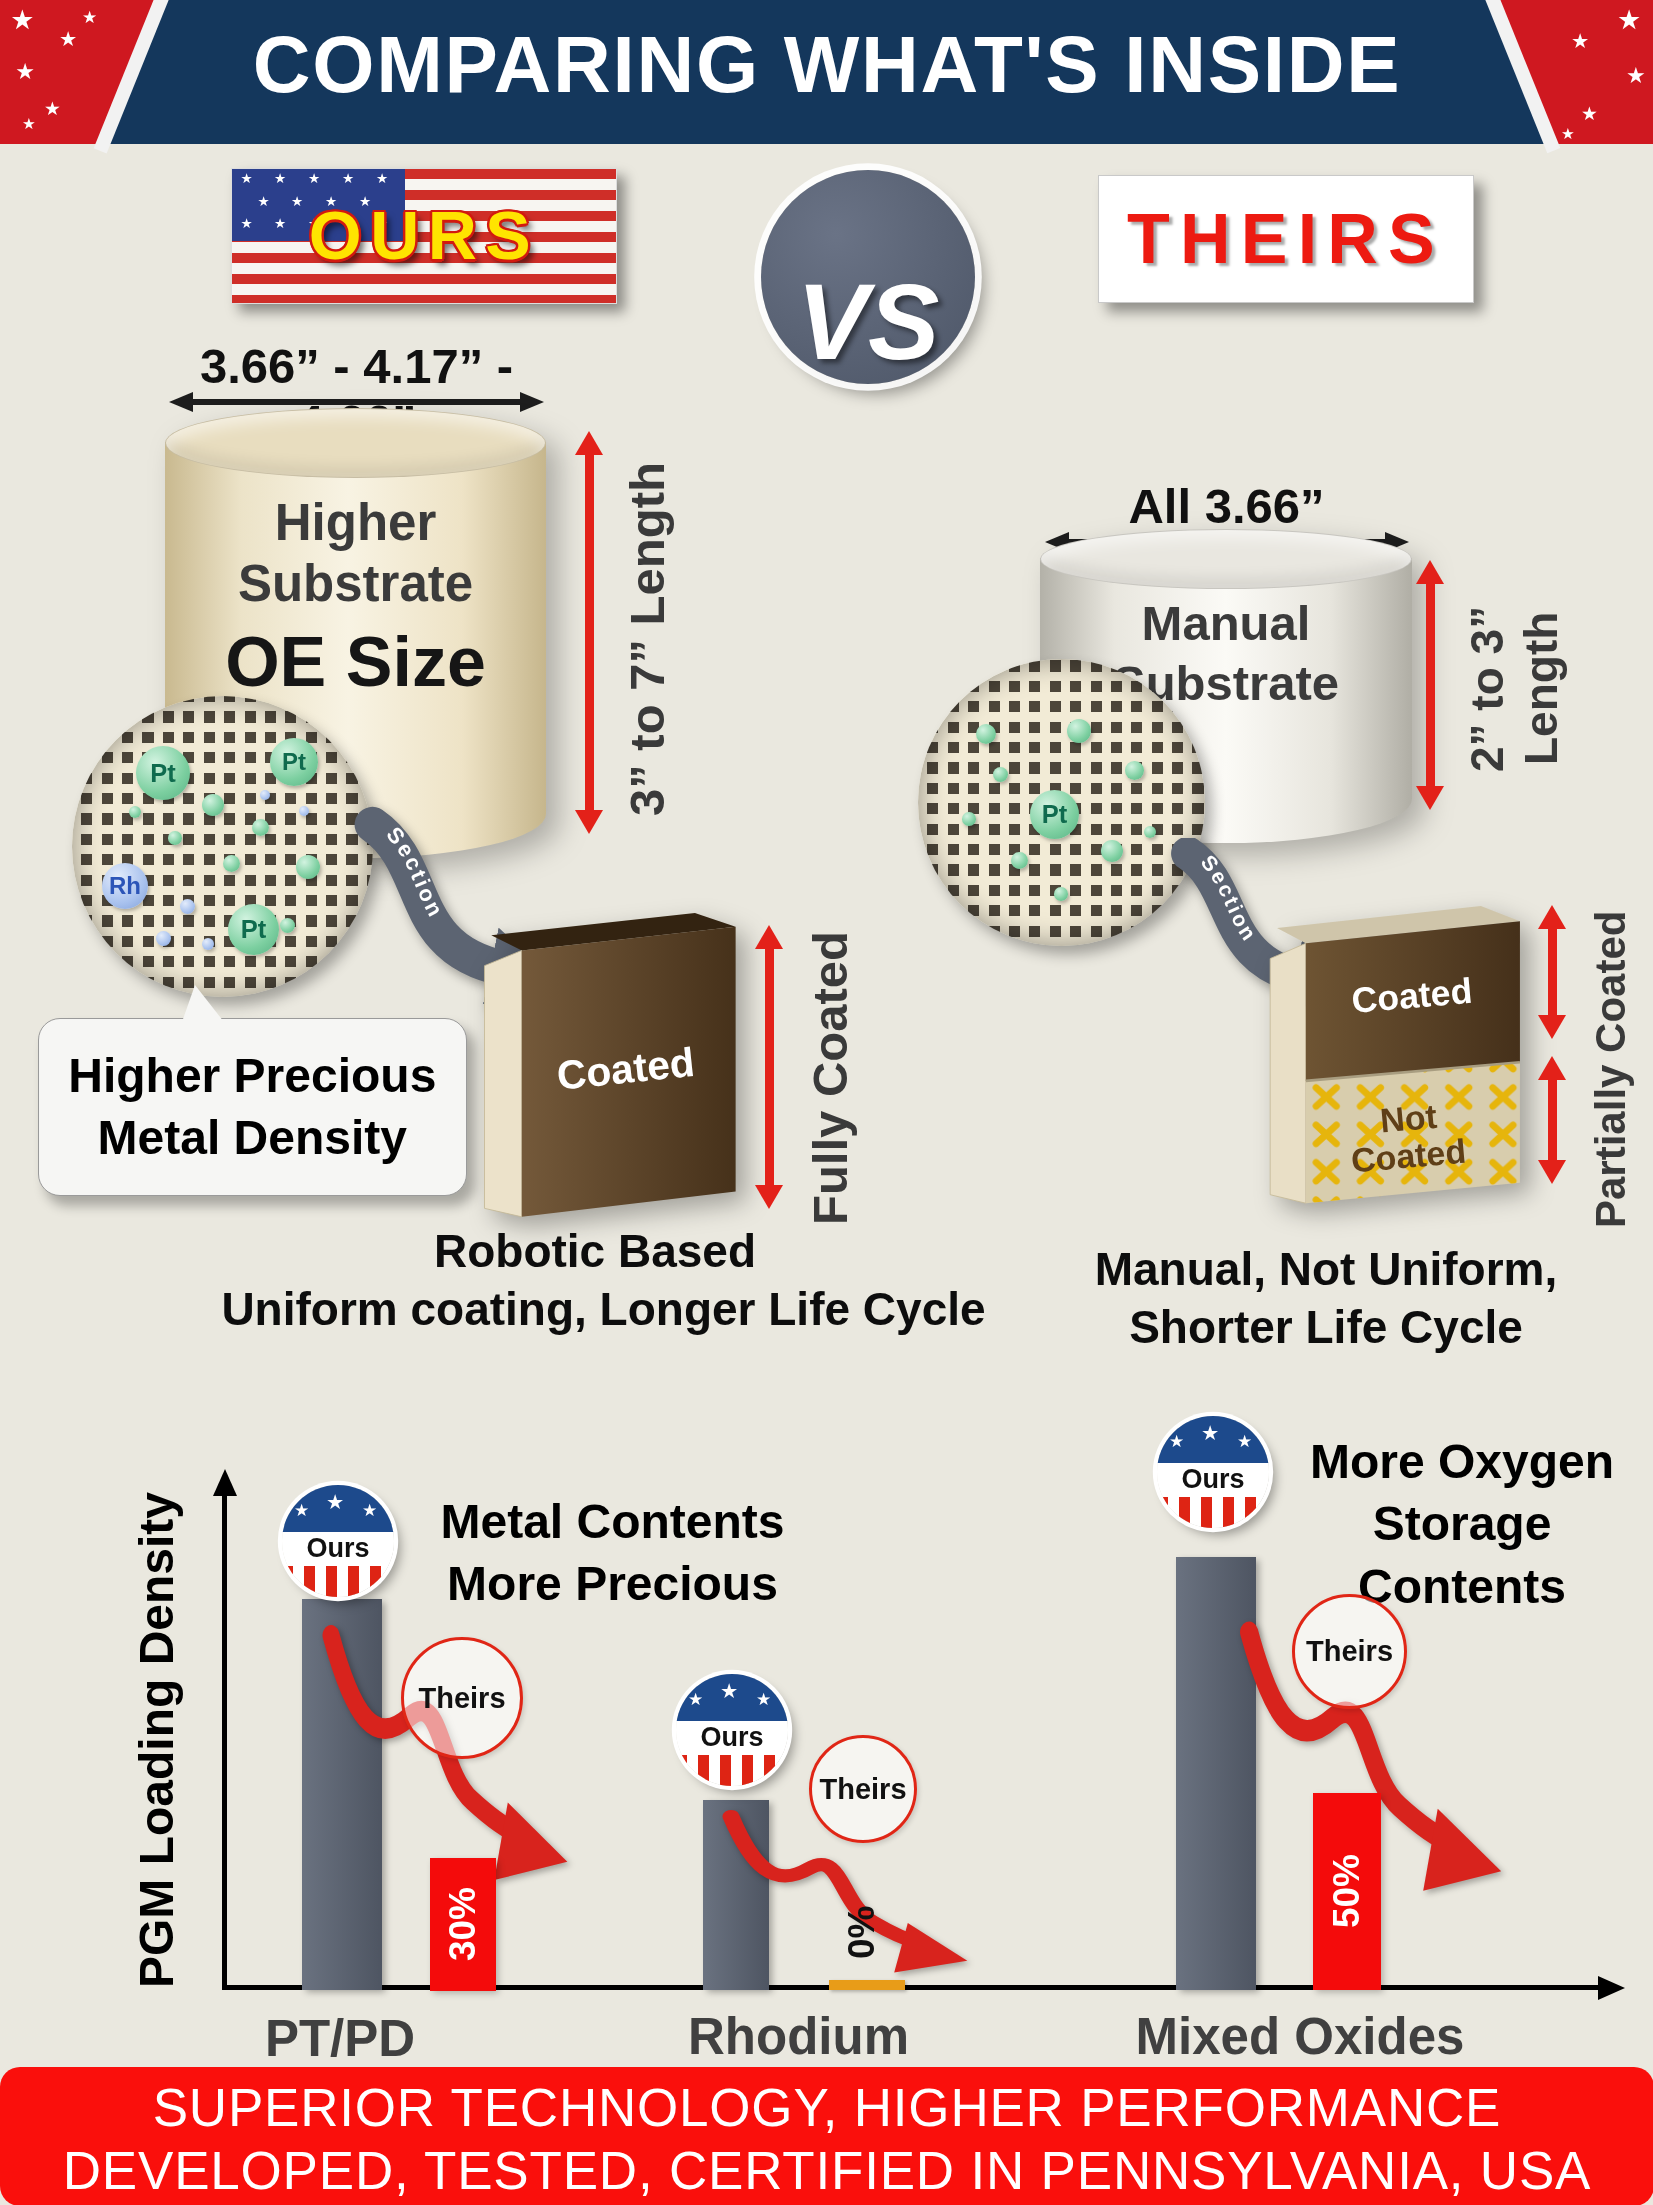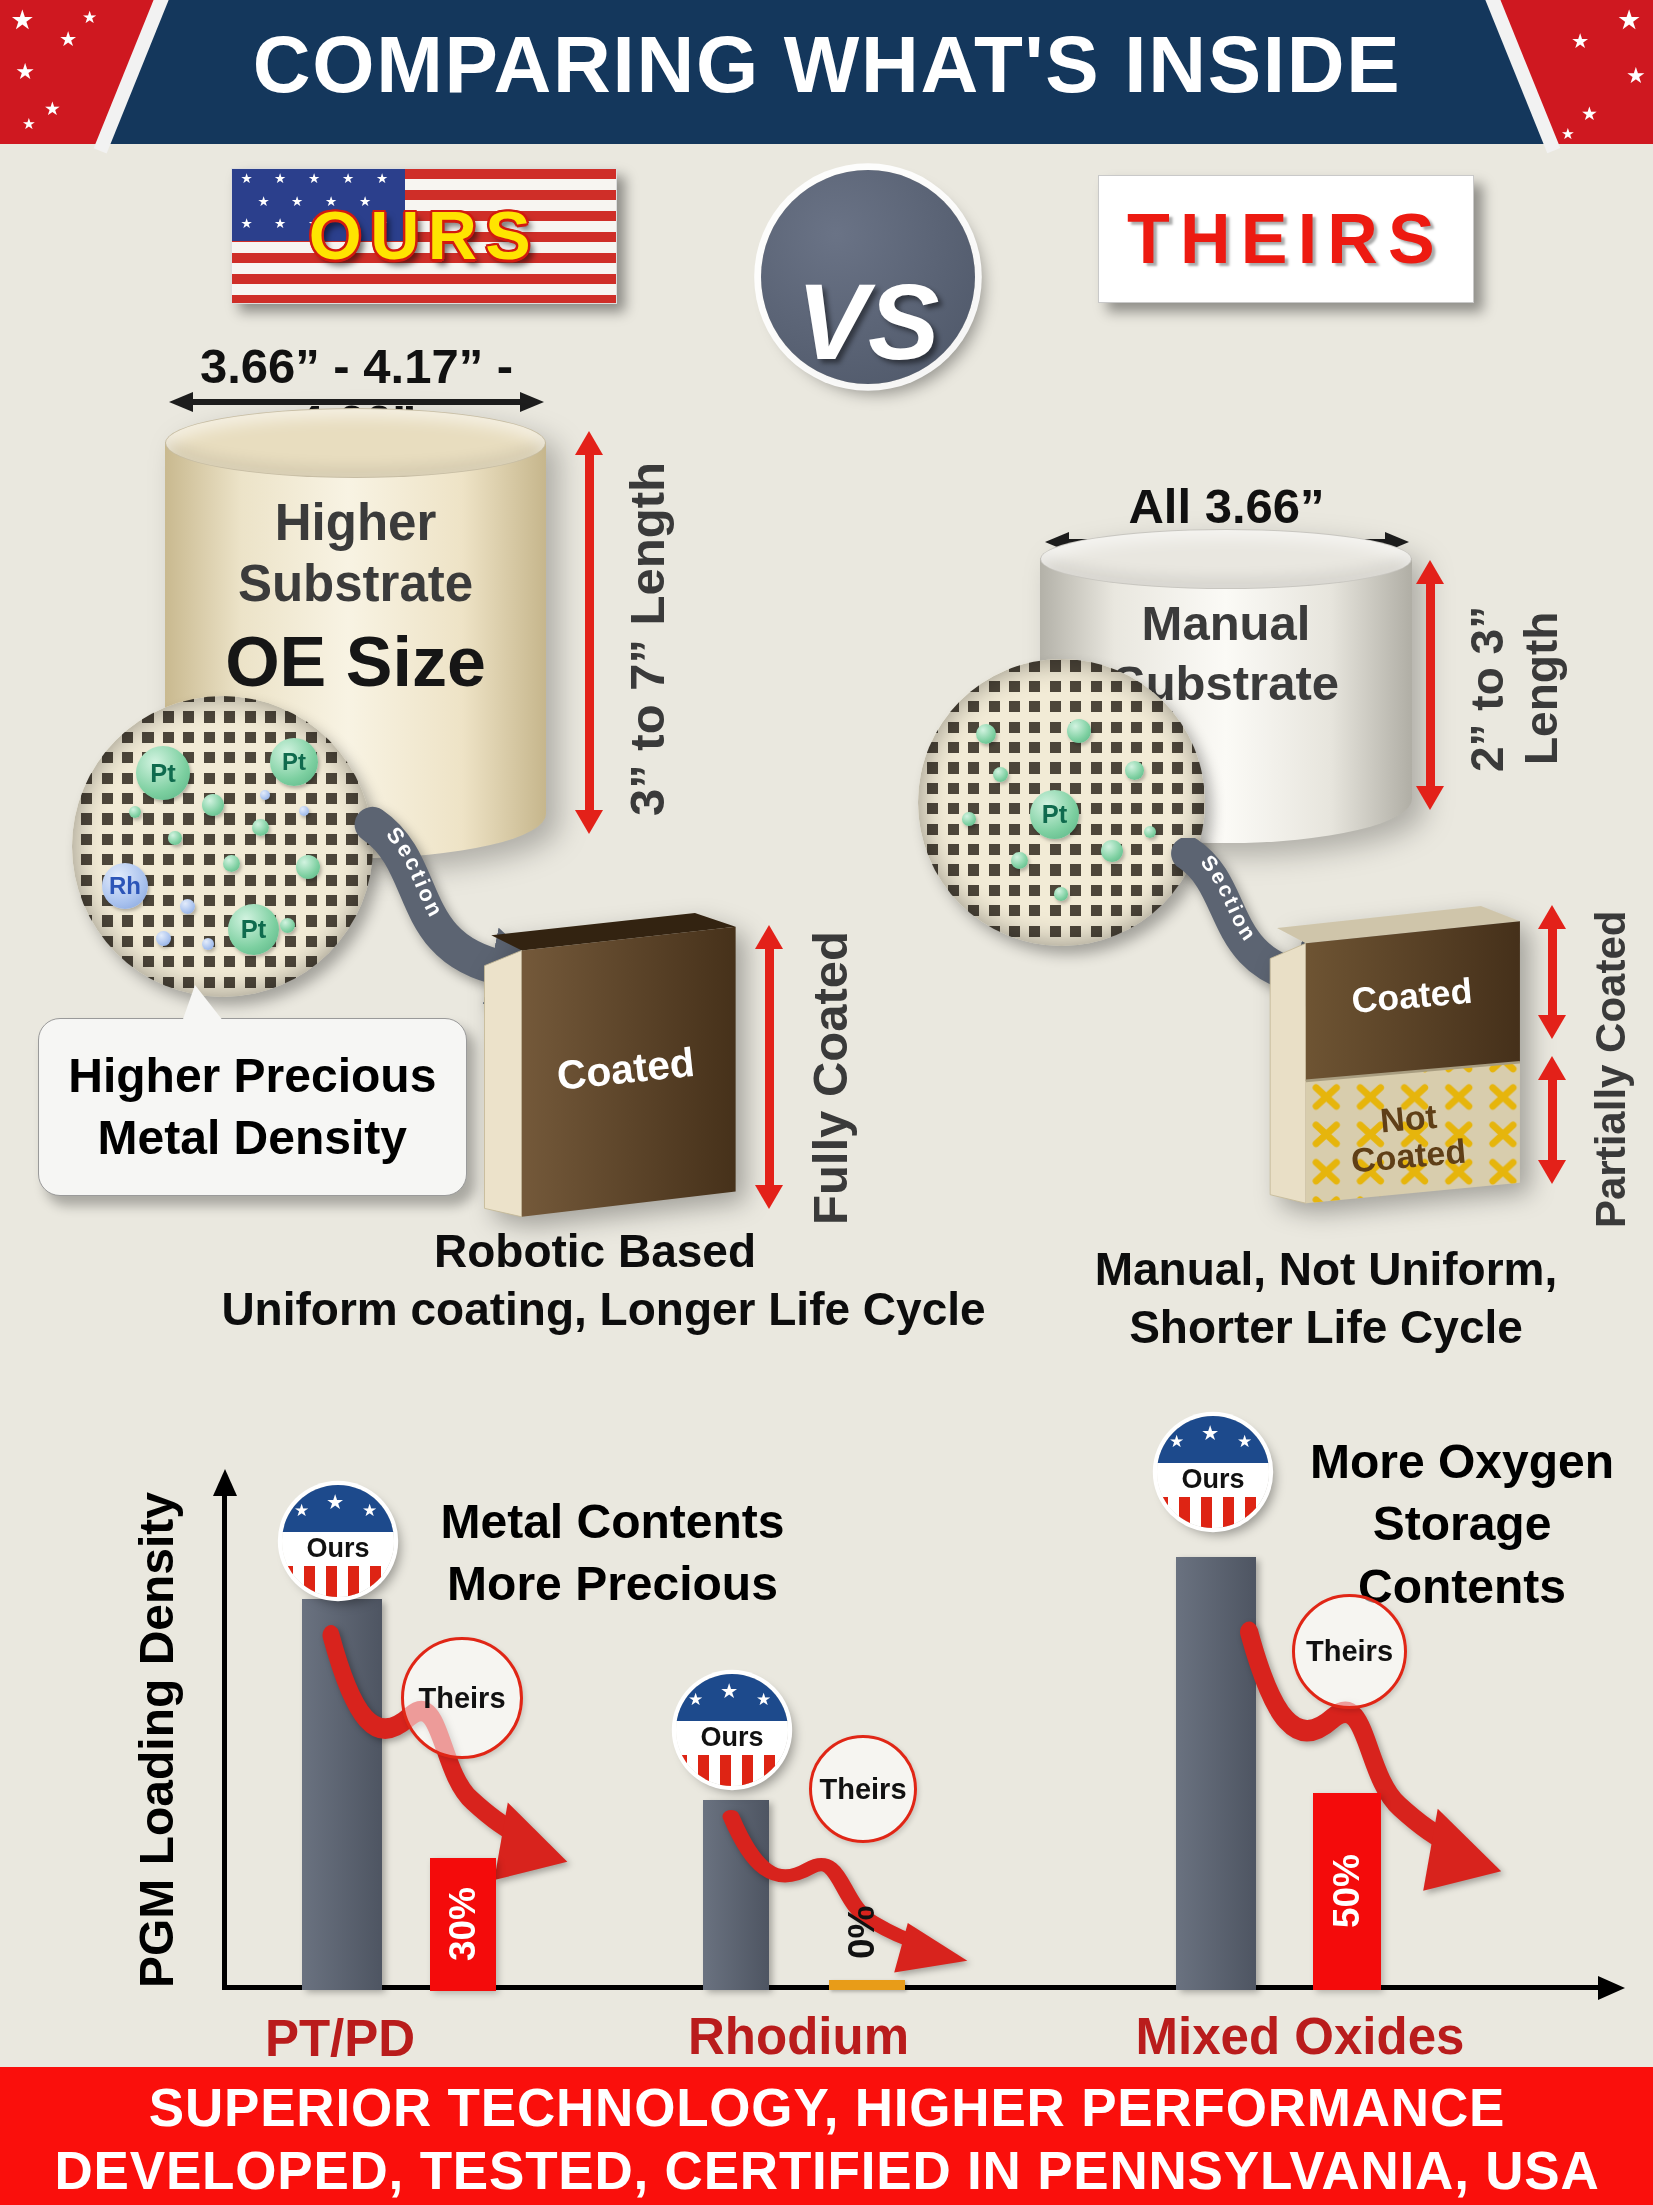--- a/index.html
+++ b/index.html
@@ -92,35 +92,35 @@
   .axis-v::before{content:"";position:absolute;top:-25.5px;left:-9.3px;
       border-left:12px solid transparent;border-right:12px solid transparent;border-bottom:27px solid #000;}
   .axis-h{position:absolute;left:222px;top:1985px;width:1377px;height:5.1px;background:#000;}
   .axis-h::after{content:"";position:absolute;right:-25.5px;top:-9.3px;
       border-top:12px solid transparent;border-bottom:12px solid transparent;border-left:27px solid #000;}
   .gbar{position:absolute;background:linear-gradient(90deg,#6a7280,#4e5562);box-shadow:4.2px 3.4px 6.8px rgba(0,0,0,.3);}
   .rbar{position:absolute;background:#f40b0b;display:flex;align-items:center;justify-content:center;
       box-shadow:3.4px 3.4px 6.8px rgba(0,0,0,.25);}
   .rbar span{writing-mode:vertical-rl;transform:rotate(180deg);color:#fff;font-size:37px;font-weight:800;}
   .ann{position:absolute;text-align:center;font-size:48px;font-weight:800;color:#000;line-height:1.3;}
-  .xlab{position:absolute;text-align:center;font-size:51px;font-weight:700;color:#b91c1c;}
+  .xlab{position:absolute;text-align:center;font-size:51px;font-weight:700;color:#404040;}
 
   .pin{position:absolute;border-radius:50%;overflow:hidden;display:flex;flex-direction:column;
       box-shadow:0 0 0 4.2px #fff,6px 6.8px 10.2px rgba(0,0,0,.35);}
   .p-top{height:42%;background:#1d4a8c;position:relative;}
   .p-mid{height:30%;background:#fff;display:flex;align-items:center;justify-content:center;
       font-size:27px;font-weight:800;color:#111;}
   .p-bot{height:28%;background:repeating-linear-gradient(90deg,#de2414 0 11px,#fff 11px 22px);}
   .tcirc{position:absolute;border:3.4px solid #e02616;border-radius:50%;background:rgba(255,255,255,.55);
       display:flex;align-items:center;justify-content:center;font-size:29px;font-weight:700;color:#111;
       box-shadow:1.7px 2.5px 5.1px rgba(0,0,0,.15);}
 
   
   .footer{position:absolute;left:0;top:2067px;width:100%;height:139px;background:#fa0f0c;
-      text-align:center;color:#fff;font-weight:700;padding-top:10.2px;box-sizing:border-box;}
+      text-align:center;color:#fff;font-weight:400;padding-top:10.2px;box-sizing:border-box;border-radius:20px;}
   .footer div{font-size:53px;line-height:1.18;letter-spacing:0.8px;}
 </style>
 </head>
 <body>
 
 <div class="stage">
 
   <div class="header">
     <div class="corner left">
       <span class="wstar" style="left:10.2px;top:6.8px;font-size:27px"></span>

